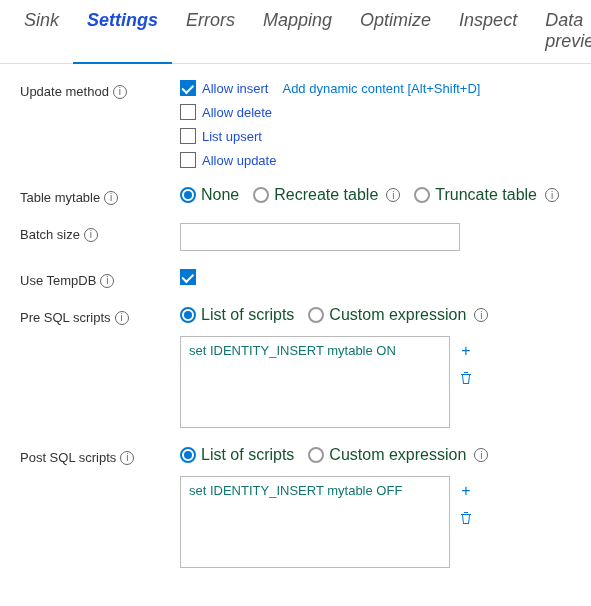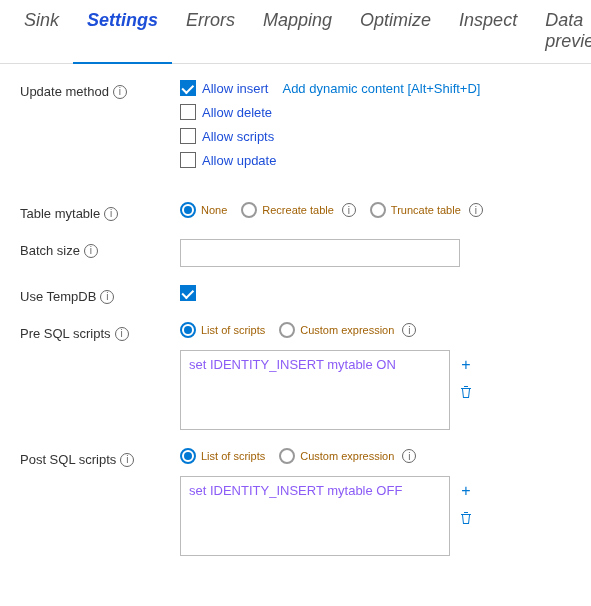--- a/index.html
+++ b/index.html
@@ -73,21 +73,21 @@
       flex: 1;
     }
 
     
     .checkbox-row {
       display: flex;
       align-items: center;
       gap: 6px;
       margin-bottom: 8px;
     }
-    .checkbox-row:last-child { margin-bottom: 16px; align-items: flex-end; }
+    .checkbox-row:last-child { margin-bottom: 0; align-items: flex-end; }
 
     .cb-box {
       width: 16px;
       height: 16px;
       border: 1px solid #666;
       display: flex;
       align-items: center;
       justify-content: center;
       background: #fff;
       cursor: pointer;
@@ -143,21 +143,21 @@
     .radio-circle.selected {
       border-color: #0078d4;
     }
     .radio-circle.selected::after {
       content: '';
       width: 8px;
       height: 8px;
       border-radius: 50%;
       background: #0078d4;
     }
-    .radio-label { font-size: 11px; color: #a16207; }
+    .radio-label { font-size: 16px; color: #14532d; }
 
     
     .text-input {
       width: 280px;
       height: 28px;
       border: 1px solid #bbb;
       padding: 4px 8px;
       font-size: 13px;
       color: #333;
       outline: none;
@@ -176,25 +176,25 @@
       gap: 6px;
     }
     .script-textarea-row {
       display: flex;
       align-items: flex-start;
       gap: 6px;
       margin-top: 6px;
     }
     .script-textarea {
       width: 270px;
-      height: 80px;
+      height: 92px;
       border: 1px solid #bbb;
       padding: 6px 8px;
       font-size: 13px;
-      color: #8b5cf6;
+      color: #0f766e;
       resize: none;
       font-family: 'Segoe UI', Arial, sans-serif;
       outline: none;
     }
 
     .script-actions {
       display: flex;
       flex-direction: column;
       gap: 6px;
       padding-top: 4px;
@@ -238,21 +238,21 @@
         <div class="cb-box checked"></div>
         <span class="cb-label">Allow insert</span>
         <a class="dynamic-link">Add dynamic content [Alt+Shift+D]</a>
       </div>
       <div class="checkbox-row">
         <div class="cb-box"></div>
         <span class="cb-label">Allow delete</span>
       </div>
       <div class="checkbox-row">
         <div class="cb-box"></div>
-        <span class="cb-label">Allow scripts</span>
+        <span class="cb-label">List upsert</span>
       </div>
       <div class="checkbox-row">
         <div class="cb-box"></div>
         <span class="cb-label">Allow update</span>
       </div>
     </div>
   </div>
 
   <div class="row">
     <div class="label-col">

